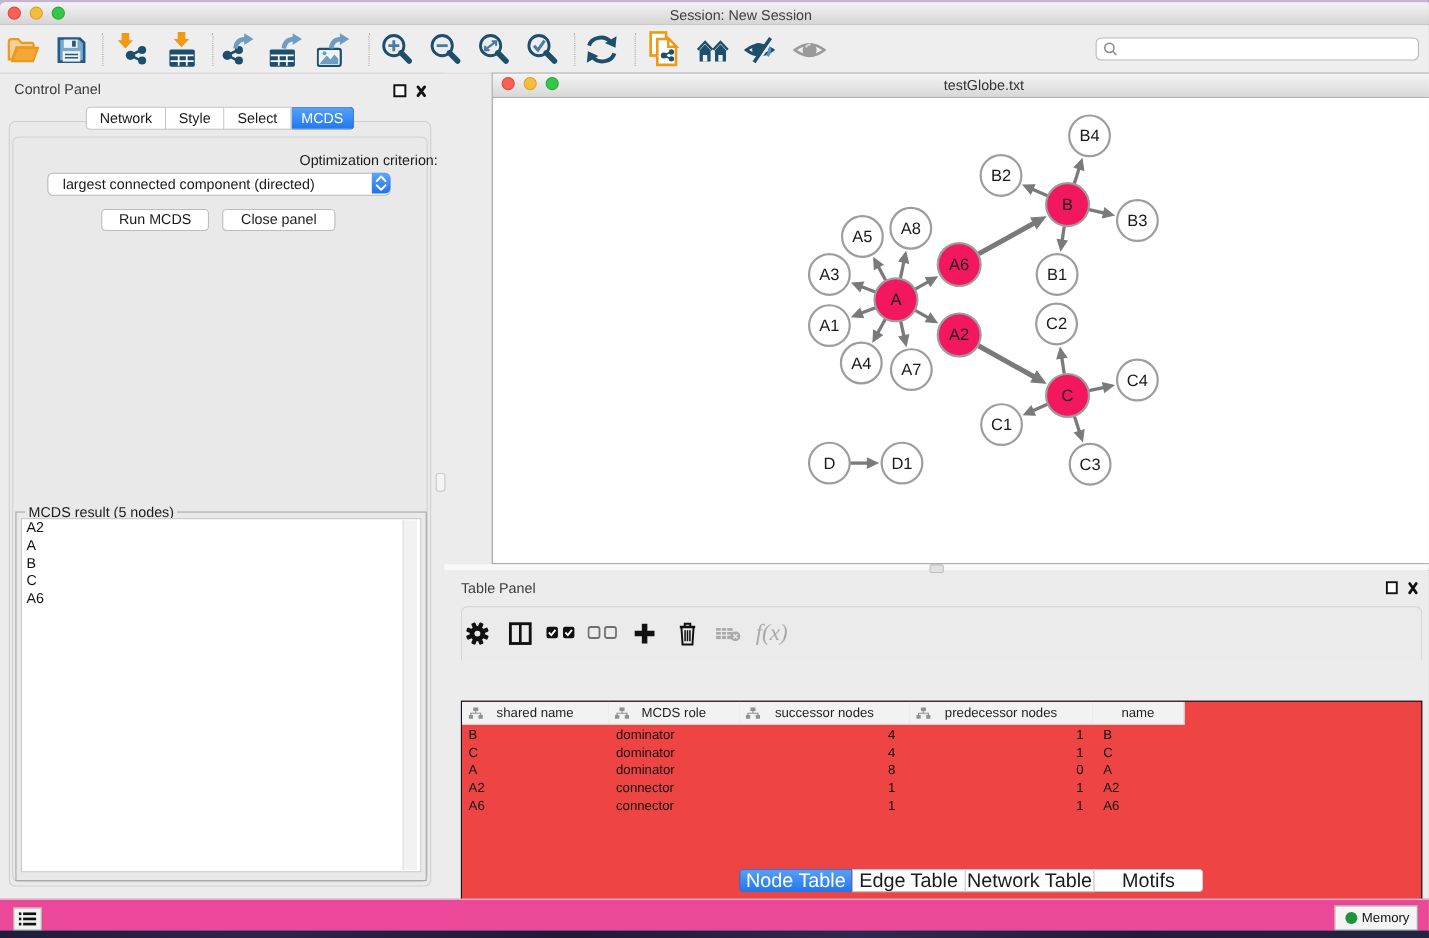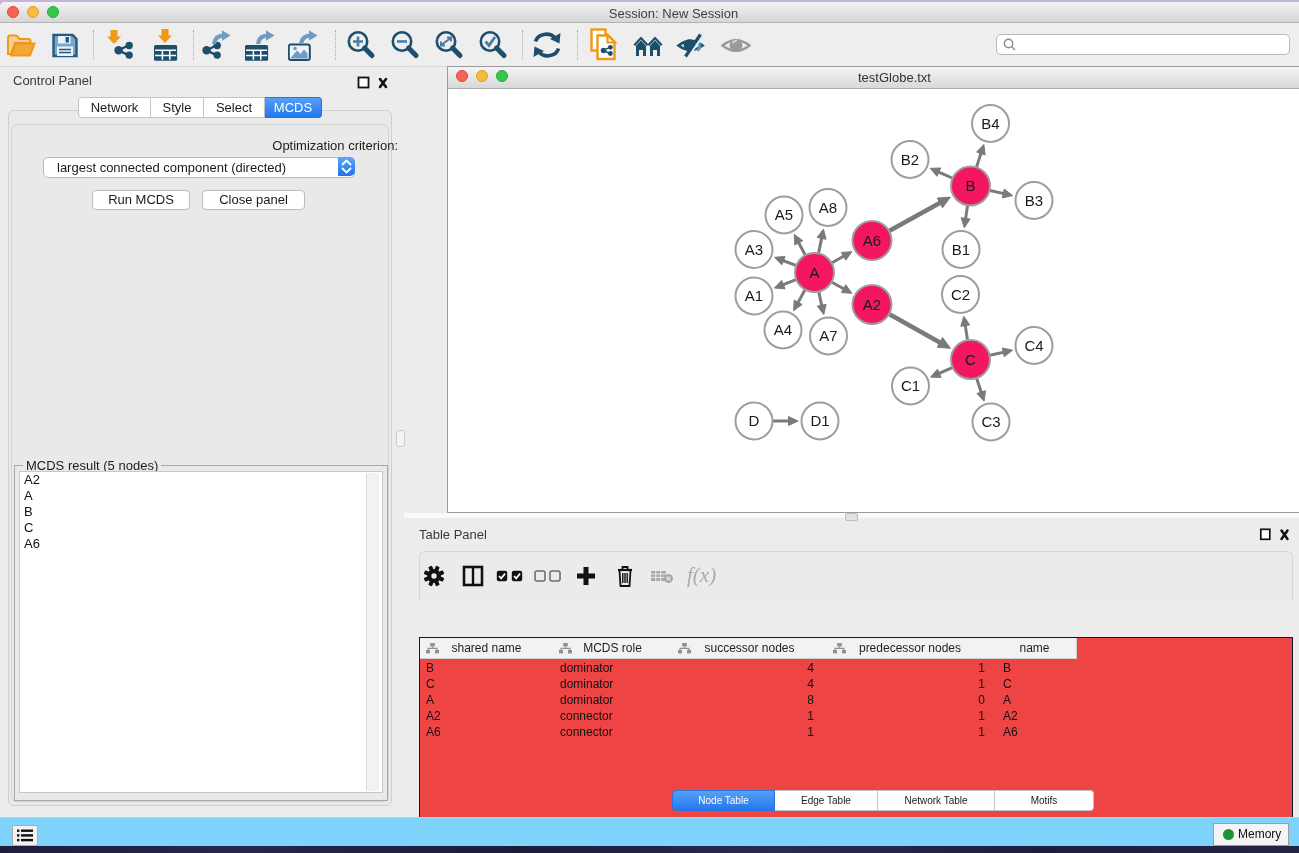--- a/index.html
+++ b/index.html
@@ -34,22 +34,22 @@
 #mcdssb{position:absolute;right:3px;top:1px;width:12px;height:318px;background:#f2f2f2;border-left:1px solid #ddd;}
 #netwin{left:403px;top:64px;width:895px;height:447px;background:#fff;border:1px solid #9c9c9c;box-sizing:border-box;margin-left:44px;}
 #nettb{position:absolute;left:0;top:0;width:893px;height:21px;background:linear-gradient(#f4f4f4,#d8d8d8);border-bottom:1px solid #ababab;}
 #nettitle{position:absolute;width:100%;text-align:center;top:3px;font-size:13px;color:#333;}
 #tablepanel{left:403px;top:517px;width:896px;height:300px;background:#ececec;}
 #tp-title{left:16px;top:8px;font-size:13px;color:#3a3a3a;}
 #tp-toolbar{left:16px;top:32px;width:872px;height:48px;background:#ebebeb;border:1px solid #d5d5d5;border-radius:6px 6px 0 0;border-bottom:none;}
 #tp-table{left:16px;top:81px;width:872px;height:185px;background:#ef4444;border:1px solid #0f172a;overflow:hidden;margin-top:37px;}
 .th{position:absolute;top:0;height:20px;background:#f2f2f2;border-right:1px solid #cfcfcf;border-bottom:1px solid #cfcfcf;font-size:12px;color:#222;text-align:center;line-height:21px;}
 .trow{position:absolute;font-size:12px;color:#111;height:16px;line-height:16px;}
-#tp-tabs{left:269px;top:271px;display:flex;font-size:10px;}
-#statusbar{left:0;top:815px;width:1299px;height:30px;background:#7dd3fc;border-top:1px solid #cfcfcf;}
+#tp-tabs{left:269px;top:271px;display:flex;font-size:18px;}
+#statusbar{left:0;top:815px;width:1299px;height:30px;background:#ec4899;border-top:1px solid #cfcfcf;}
 #memorybtn{right:10px;top:5px;width:74px;height:21px;background:#f4f4f4;border:1px solid #9e9e9e;font-size:12px;color:#111;line-height:21px;}
 #listbtn{left:12px;top:7px;width:24px;height:19px;background:#f2f2f2;border:1px solid #ababab;}
 #deskbottom{left:0;top:846px;width:1299px;height:7px;background:linear-gradient(90deg,#1d1e3c 0%,#26274a 18%,#1b1c38 40%,#2a2b50 60%,#1d1e3c 80%,#232444 100%);}
 </style>
 </head>
 <body>
 <div class="abs" id="desktop-top"></div>
 <div class="abs" id="appwin">
   <div class="abs" id="titlebar">
     <div class="tl" style="left:7px;background:#f96156;border:0.5px solid #df4840;"></div>

